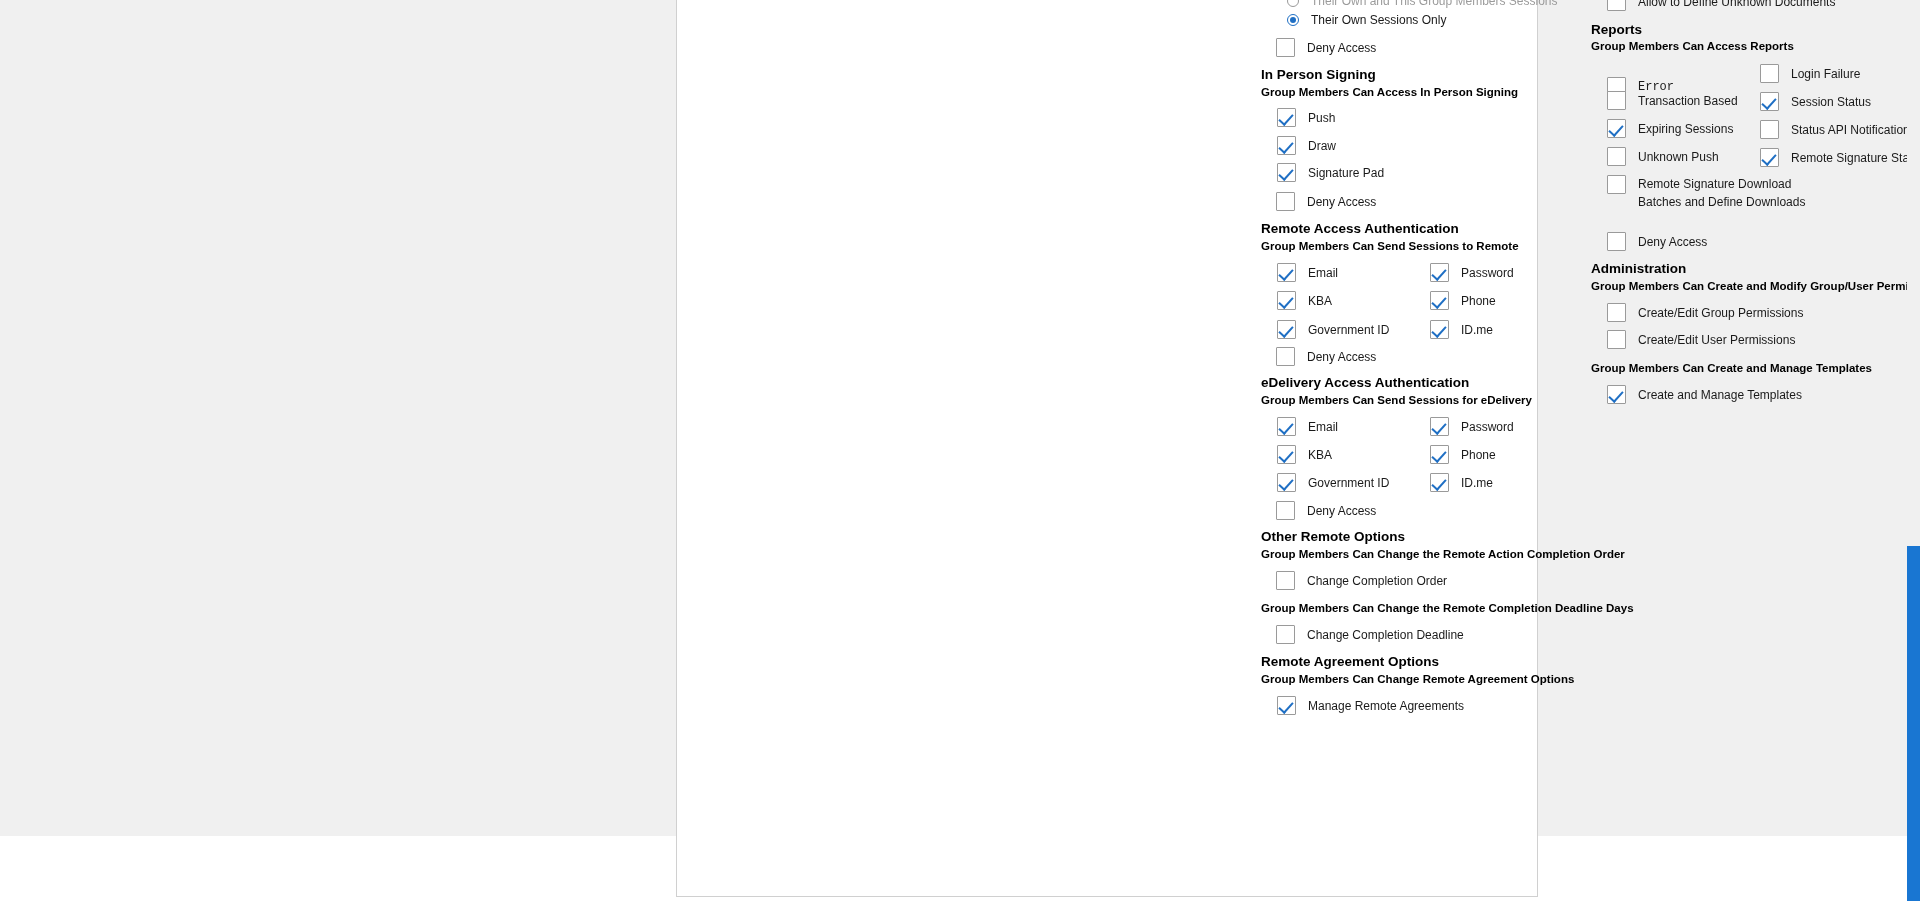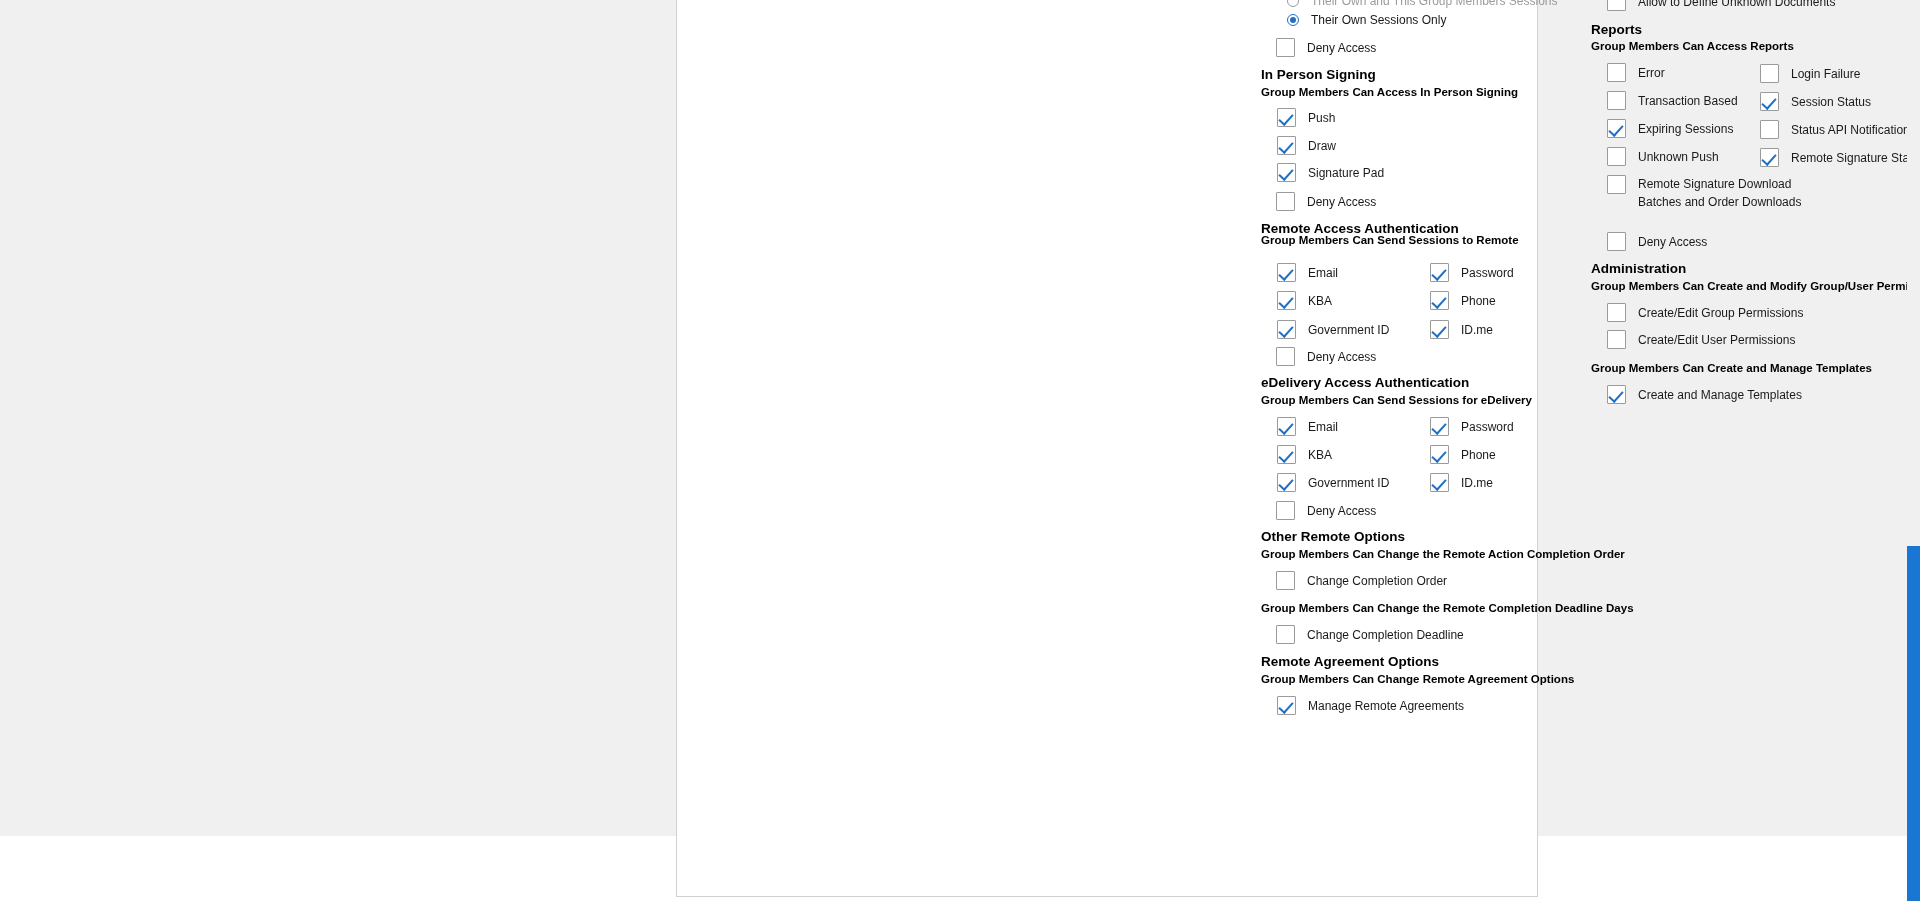--- a/index.html
+++ b/index.html
@@ -173,21 +173,21 @@
       <div class="row" style="position:absolute; left:-115px; top:171px;">
         <span class="cb checked"></span>
         <span class="cb-label">Signature Pad</span>
       </div>
       <div class="row" style="position:absolute; left:-116px; top:200px;">
         <span class="cb"></span>
         <span class="cb-label">Deny Access</span>
       </div>
 
       <div class="section-title" style="position:absolute; left:-131px; top:229px;">Remote Access Authentication</div>
-      <div class="sub-title" style="position:absolute; left:-131px; top:242px;text-align:right;">Group Members Can Send Sessions to Remote</div>
+      <div class="sub-title" style="position:absolute; left:-131px; top:248px;text-align:right;">Group Members Can Send Sessions to Remote</div>
 
       <div class="row" style="position:absolute; left:-115px; top:271px;">
         <span class="cb checked"></span>
         <span class="cb-label">Email</span>
       </div>
       <div class="row" style="position:absolute; left:38px; top:271px;">
         <span class="cb checked"></span>
         <span class="cb-label">Password</span>
       </div>
       <div class="row" style="position:absolute; left:-115px; top:299px;">
@@ -267,21 +267,21 @@
     <div class="col-right">
 
       <div class="row" style="position:absolute; left:-190px; top:0px;">
         <span class="cb"></span>
         <span class="cb-label">Allow to Define Unknown Documents</span>
       </div>
 
       <div class="section-title" style="position:absolute; left:-206px; top:30px;">Reports</div>
       <div class="sub-title" style="position:absolute; left:-206px; top:48px;">Group Members Can Access Reports</div>
 
-      <div class="row" style="position:absolute; left:-190px; top:71px;">
+      <div class="row" style="position:absolute; left:-190px; top:85px;font-family:Liberation Mono, monospace;">
         <span class="cb"></span>
         <span class="cb-label">Error</span>
       </div>
       <div class="row" style="position:absolute; left:-37px; top:72px;">
         <span class="cb"></span>
         <span class="cb-label">Login Failure</span>
       </div>
 
       <div class="row" style="position:absolute; left:-190px; top:99px;">
         <span class="cb"></span>
@@ -305,21 +305,21 @@
         <span class="cb"></span>
         <span class="cb-label">Unknown Push</span>
       </div>
       <div class="row" style="position:absolute; left:-37px; top:156px;">
         <span class="cb checked"></span>
         <span class="cb-label">Remote Signature Status</span>
       </div>
 
       <div style="position:absolute; left:-190px; top:183px; display:flex; align-items:flex-start; width:220px;">
         <span class="cb"></span>
-        <span class="cb-label multi">Remote Signature Download Batches and Order Downloads</span>
+        <span class="cb-label multi">Remote Signature Download Batches and Define Downloads</span>
       </div>
 
       <div class="row" style="position:absolute; left:-190px; top:240px;">
         <span class="cb"></span>
         <span class="cb-label">Deny Access</span>
       </div>
 
       <div class="section-title" style="position:absolute; left:-206px; top:269px;">Administration</div>
       <div class="sub-title" style="position:absolute; left:-206px; top:288px;">Group Members Can Create and Modify Group/User Permissions</div>
 

